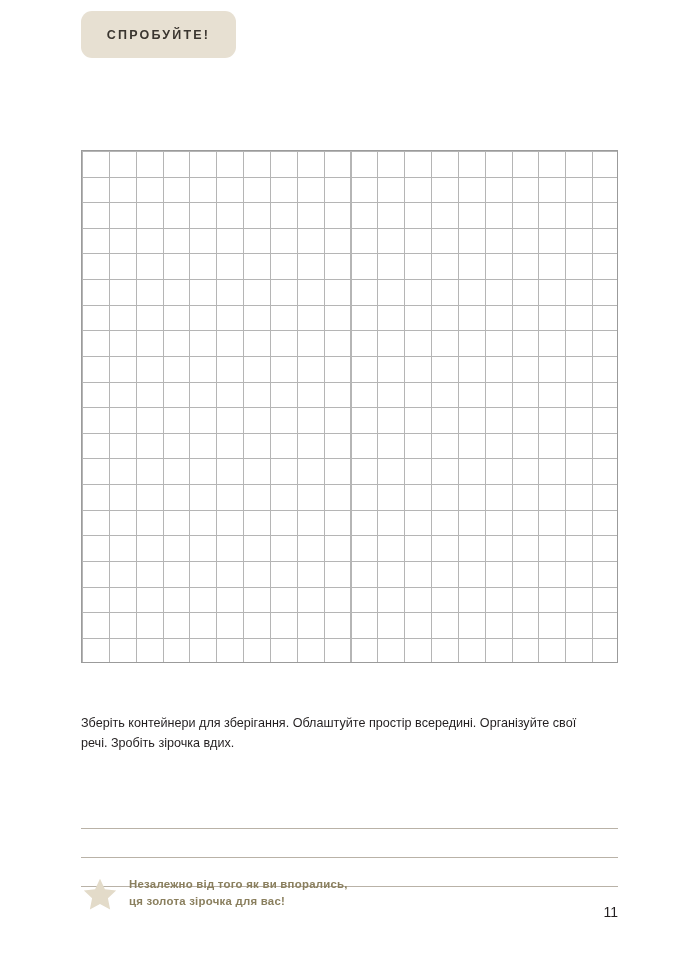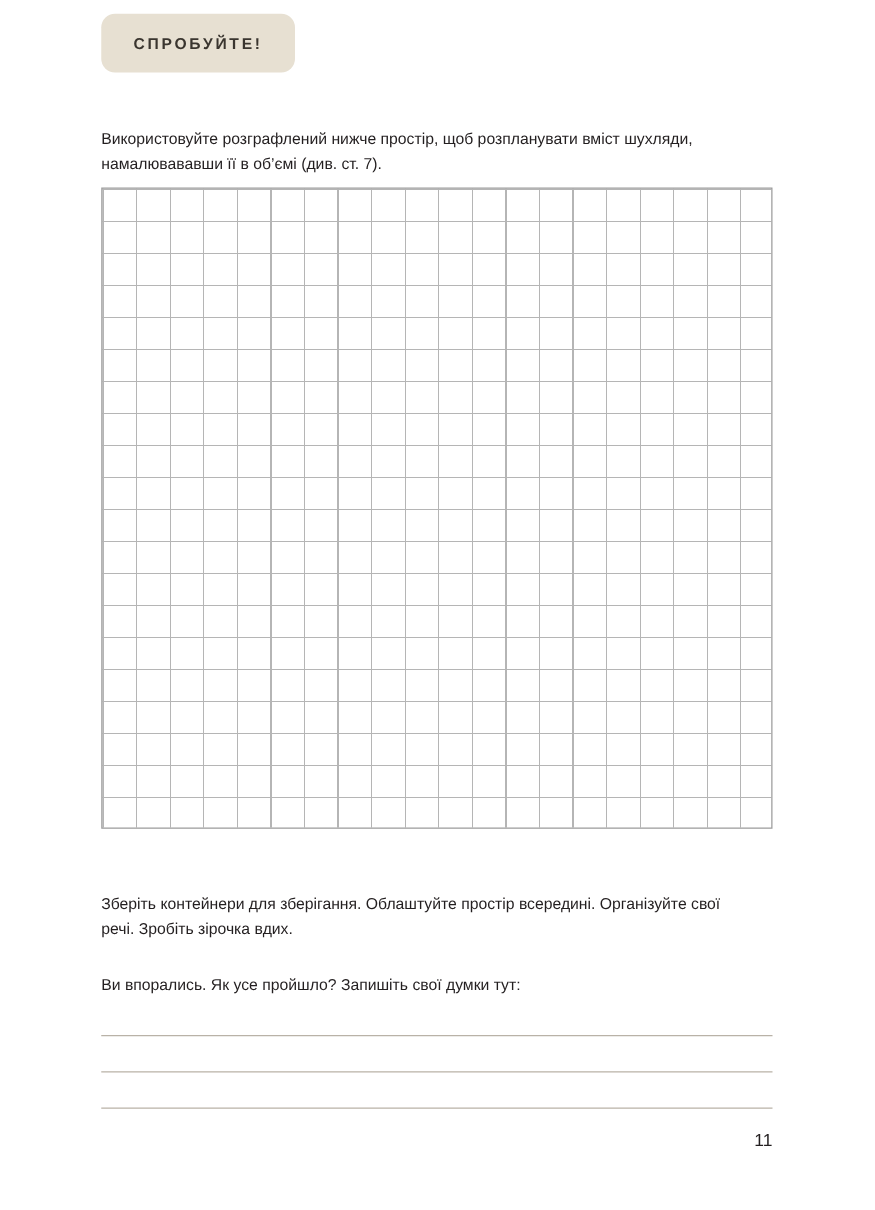--- a/index.html
+++ b/index.html
@@ -134,30 +134,39 @@
 </style>
 </head>
 <body>
 
 <div class="page">
 
   <div class="badge">
     <span class="badge-label">СПРОБУЙТЕ!</span>
   </div>
 
-  <p class="intro">Використовуйте розграфлений нижче простір, щоб розпланувати вміст шухляди, намалювававши її в об’ємі (див. ст. 7).</p>
 
   <div class="grid-wrap"></div>
 
   <p class="body-1">Зберіть контейнери для зберігання. Облаштуйте простір всередині. Організуйте свої речі. Зробіть зірочка вдих.</p>
 
-  <p class="body-2">Ви впорались. Як усе пройшло? Запишіть свої думки тут:</p>
 
   <div class="rules">
     <div class="rule"></div>
     <div class="rule"></div>
     <div class="rule"></div>
   </div>
 
+  <div class="footer">
+    <span class="star">
+      <svg viewBox="0 0 24 24" width="38" height="38" aria-hidden="true">
+        <path fill="currentColor" d="M12 1.8l3.1 6.5 7.1 .9-5.2 4.9 1.4 7.1-6.4-3.5-6.4 3.5 1.4-7.1-5.2-4.9 7.1-.9z"></path>
+      </svg>
+    </span>
+    <span class="footer-text">
+      <span>Незалежно від того як ви впорались,</span><br>
+      <span>ця золота зірочка для вас!</span>
+    </span>
+  </div>
 
   <div class="page-number">11</div>
 
 </div>
 
 </body></html>

